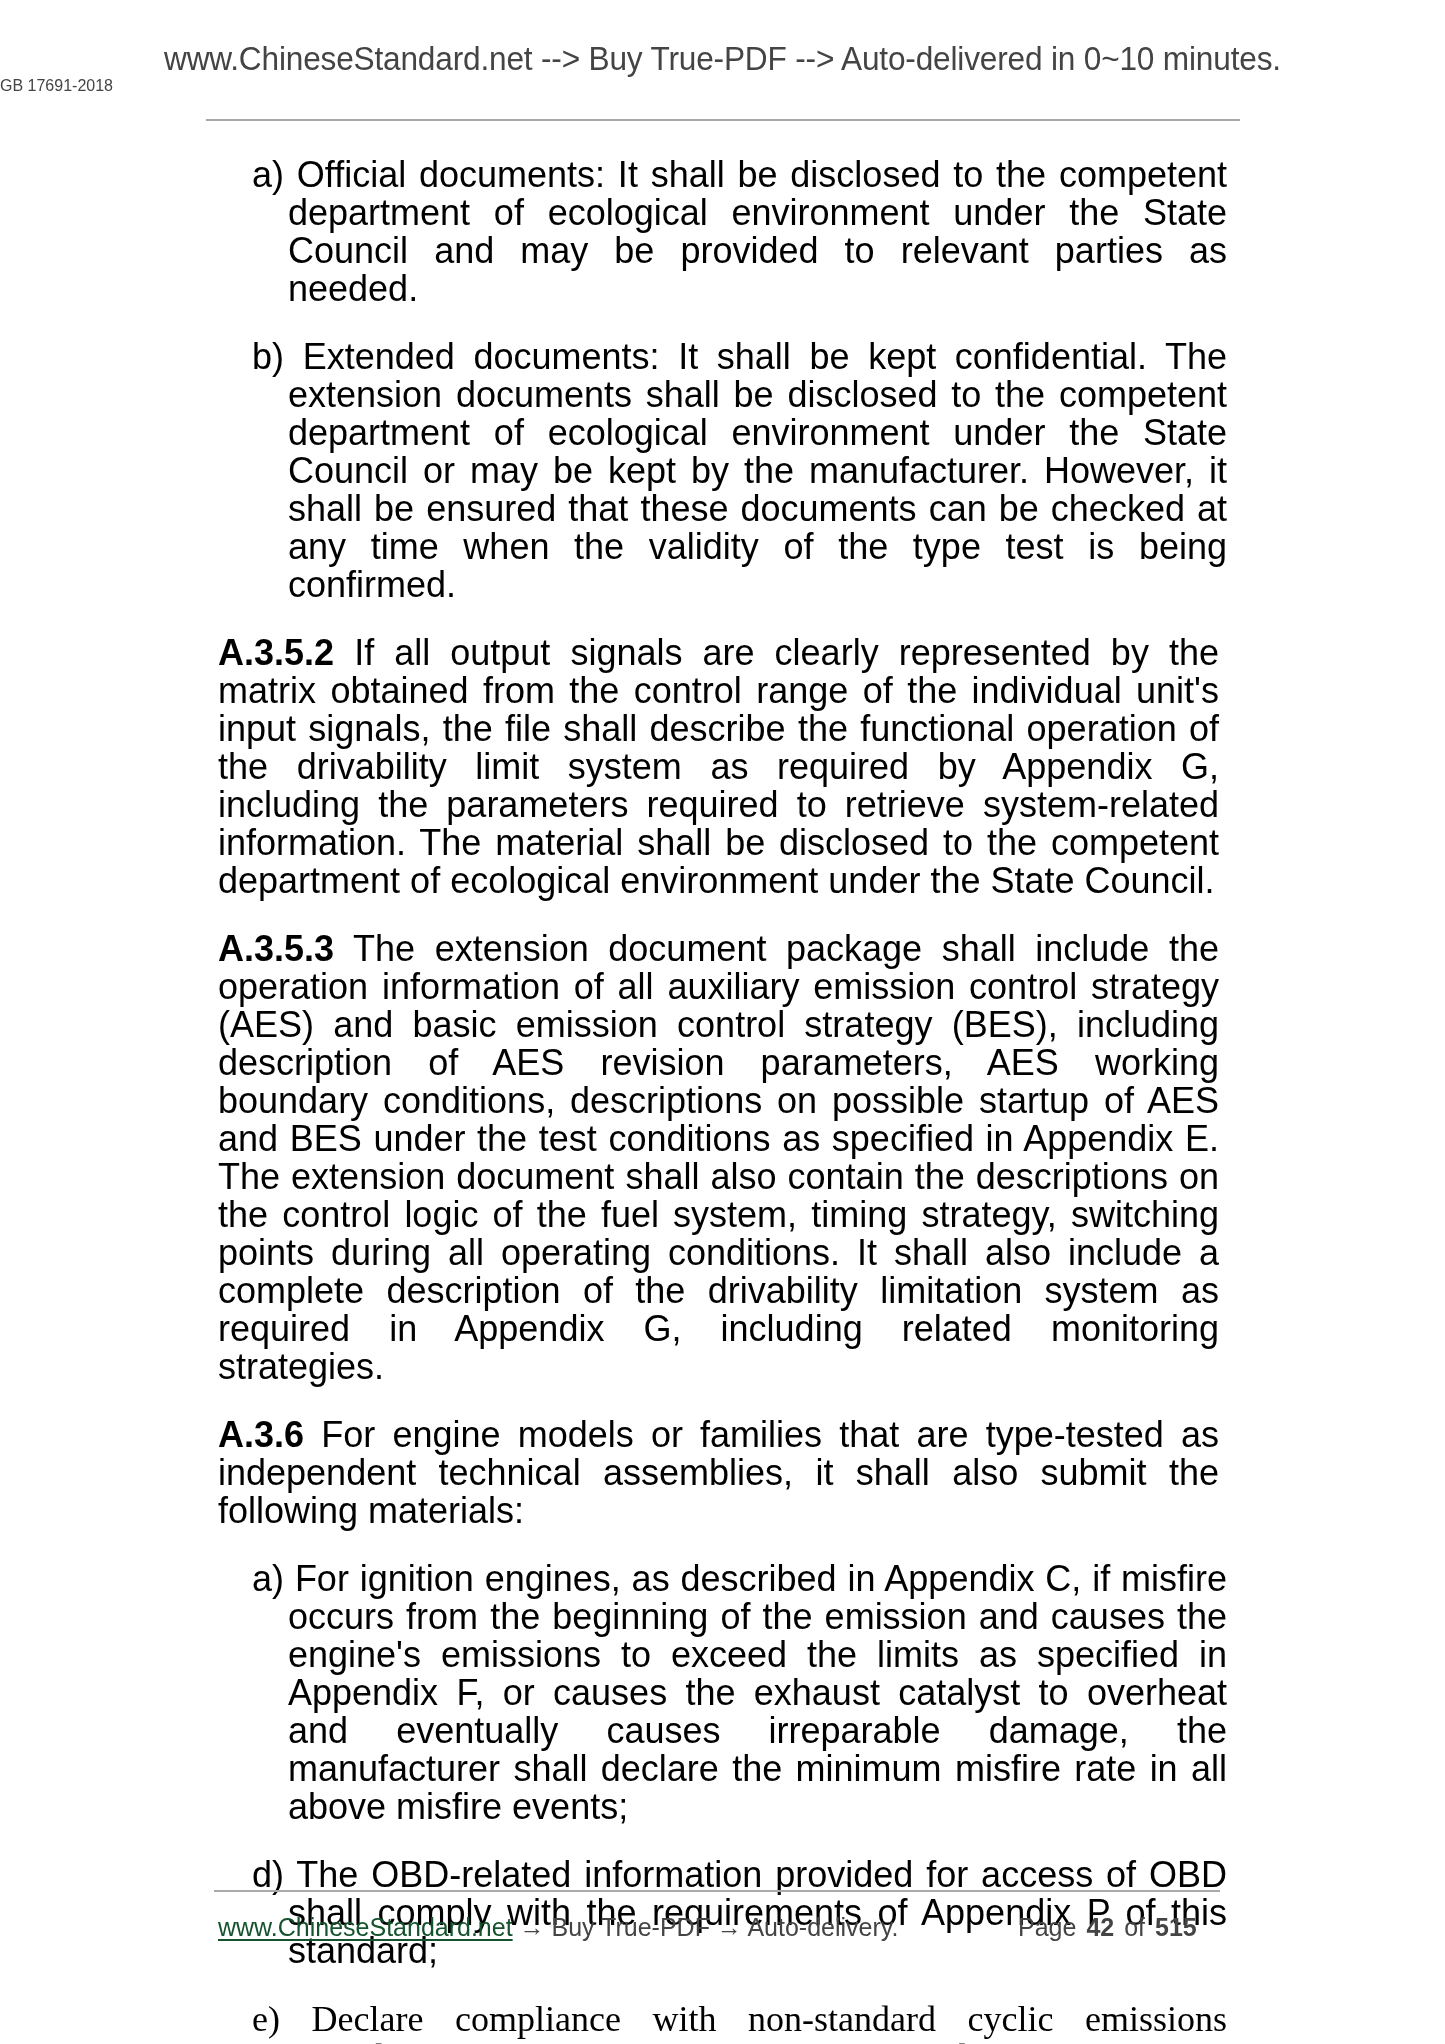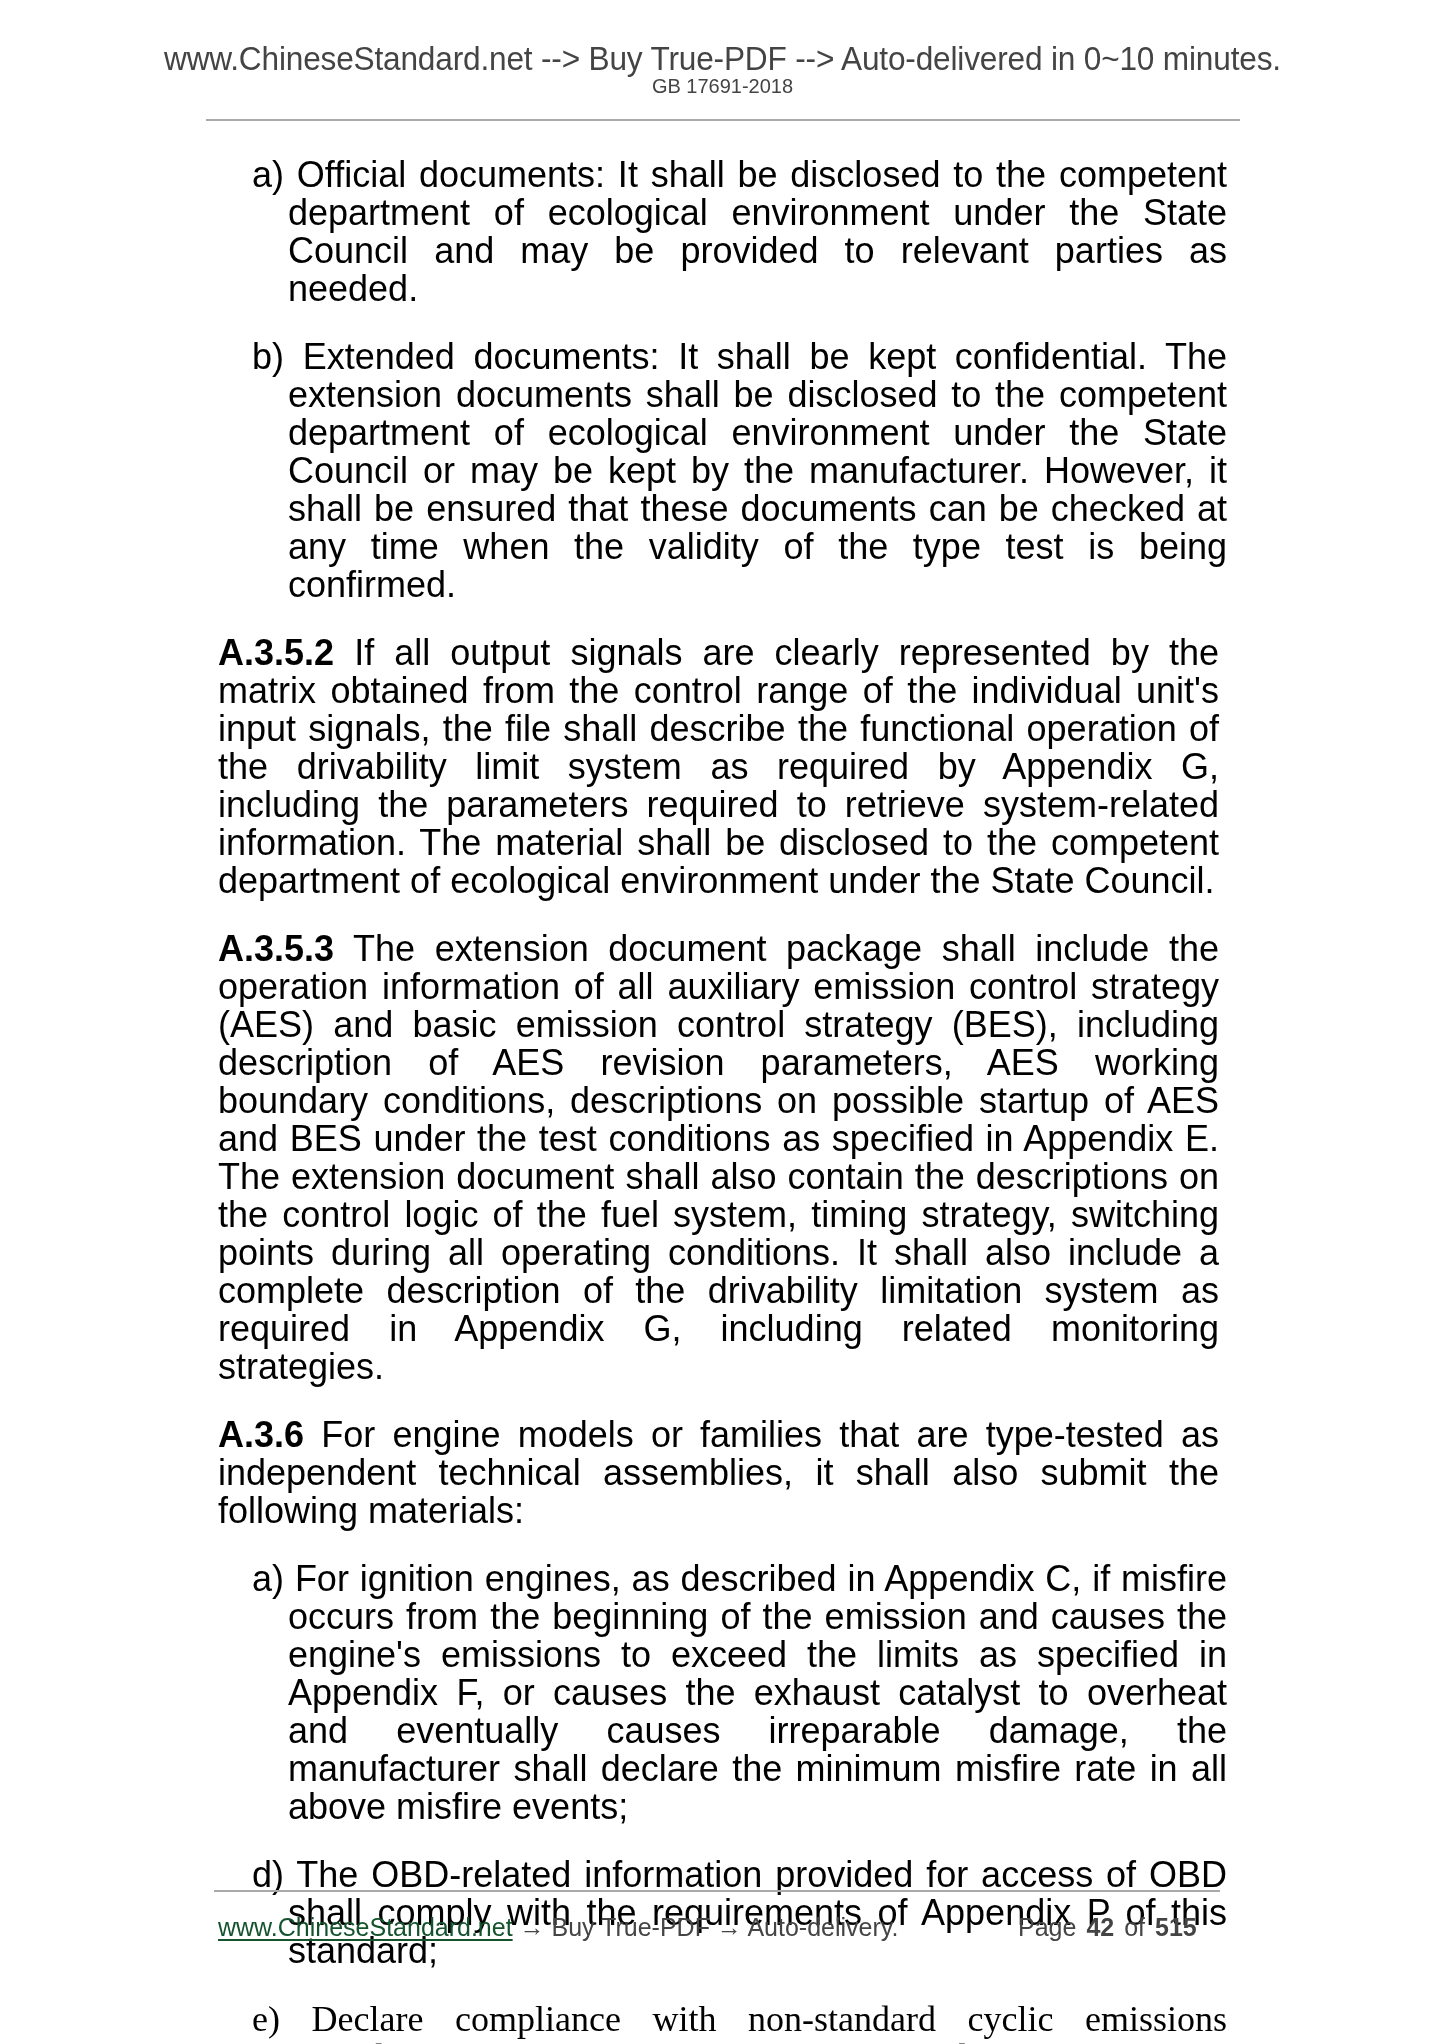--- a/index.html
+++ b/index.html
@@ -27,22 +27,22 @@
       letter-spacing: -0.2px;
       transform: scaleX(0.93);
       transform-origin: 722px 0;
       white-space: nowrap;
     }
     .header-line2 {
       position: absolute;
       left: 0;
       width: 1445px;
       top: 72px;
-      text-align: center;
-      font-size: 20px;
+      text-align: left;
+      font-size: 16px;
       line-height: 28px;
       color: #444444;
       white-space: nowrap;
     }
     .header-rule {
       position: absolute;
       left: 206px;
       width: 1034px;
       top: 119px;
       height: 0;

